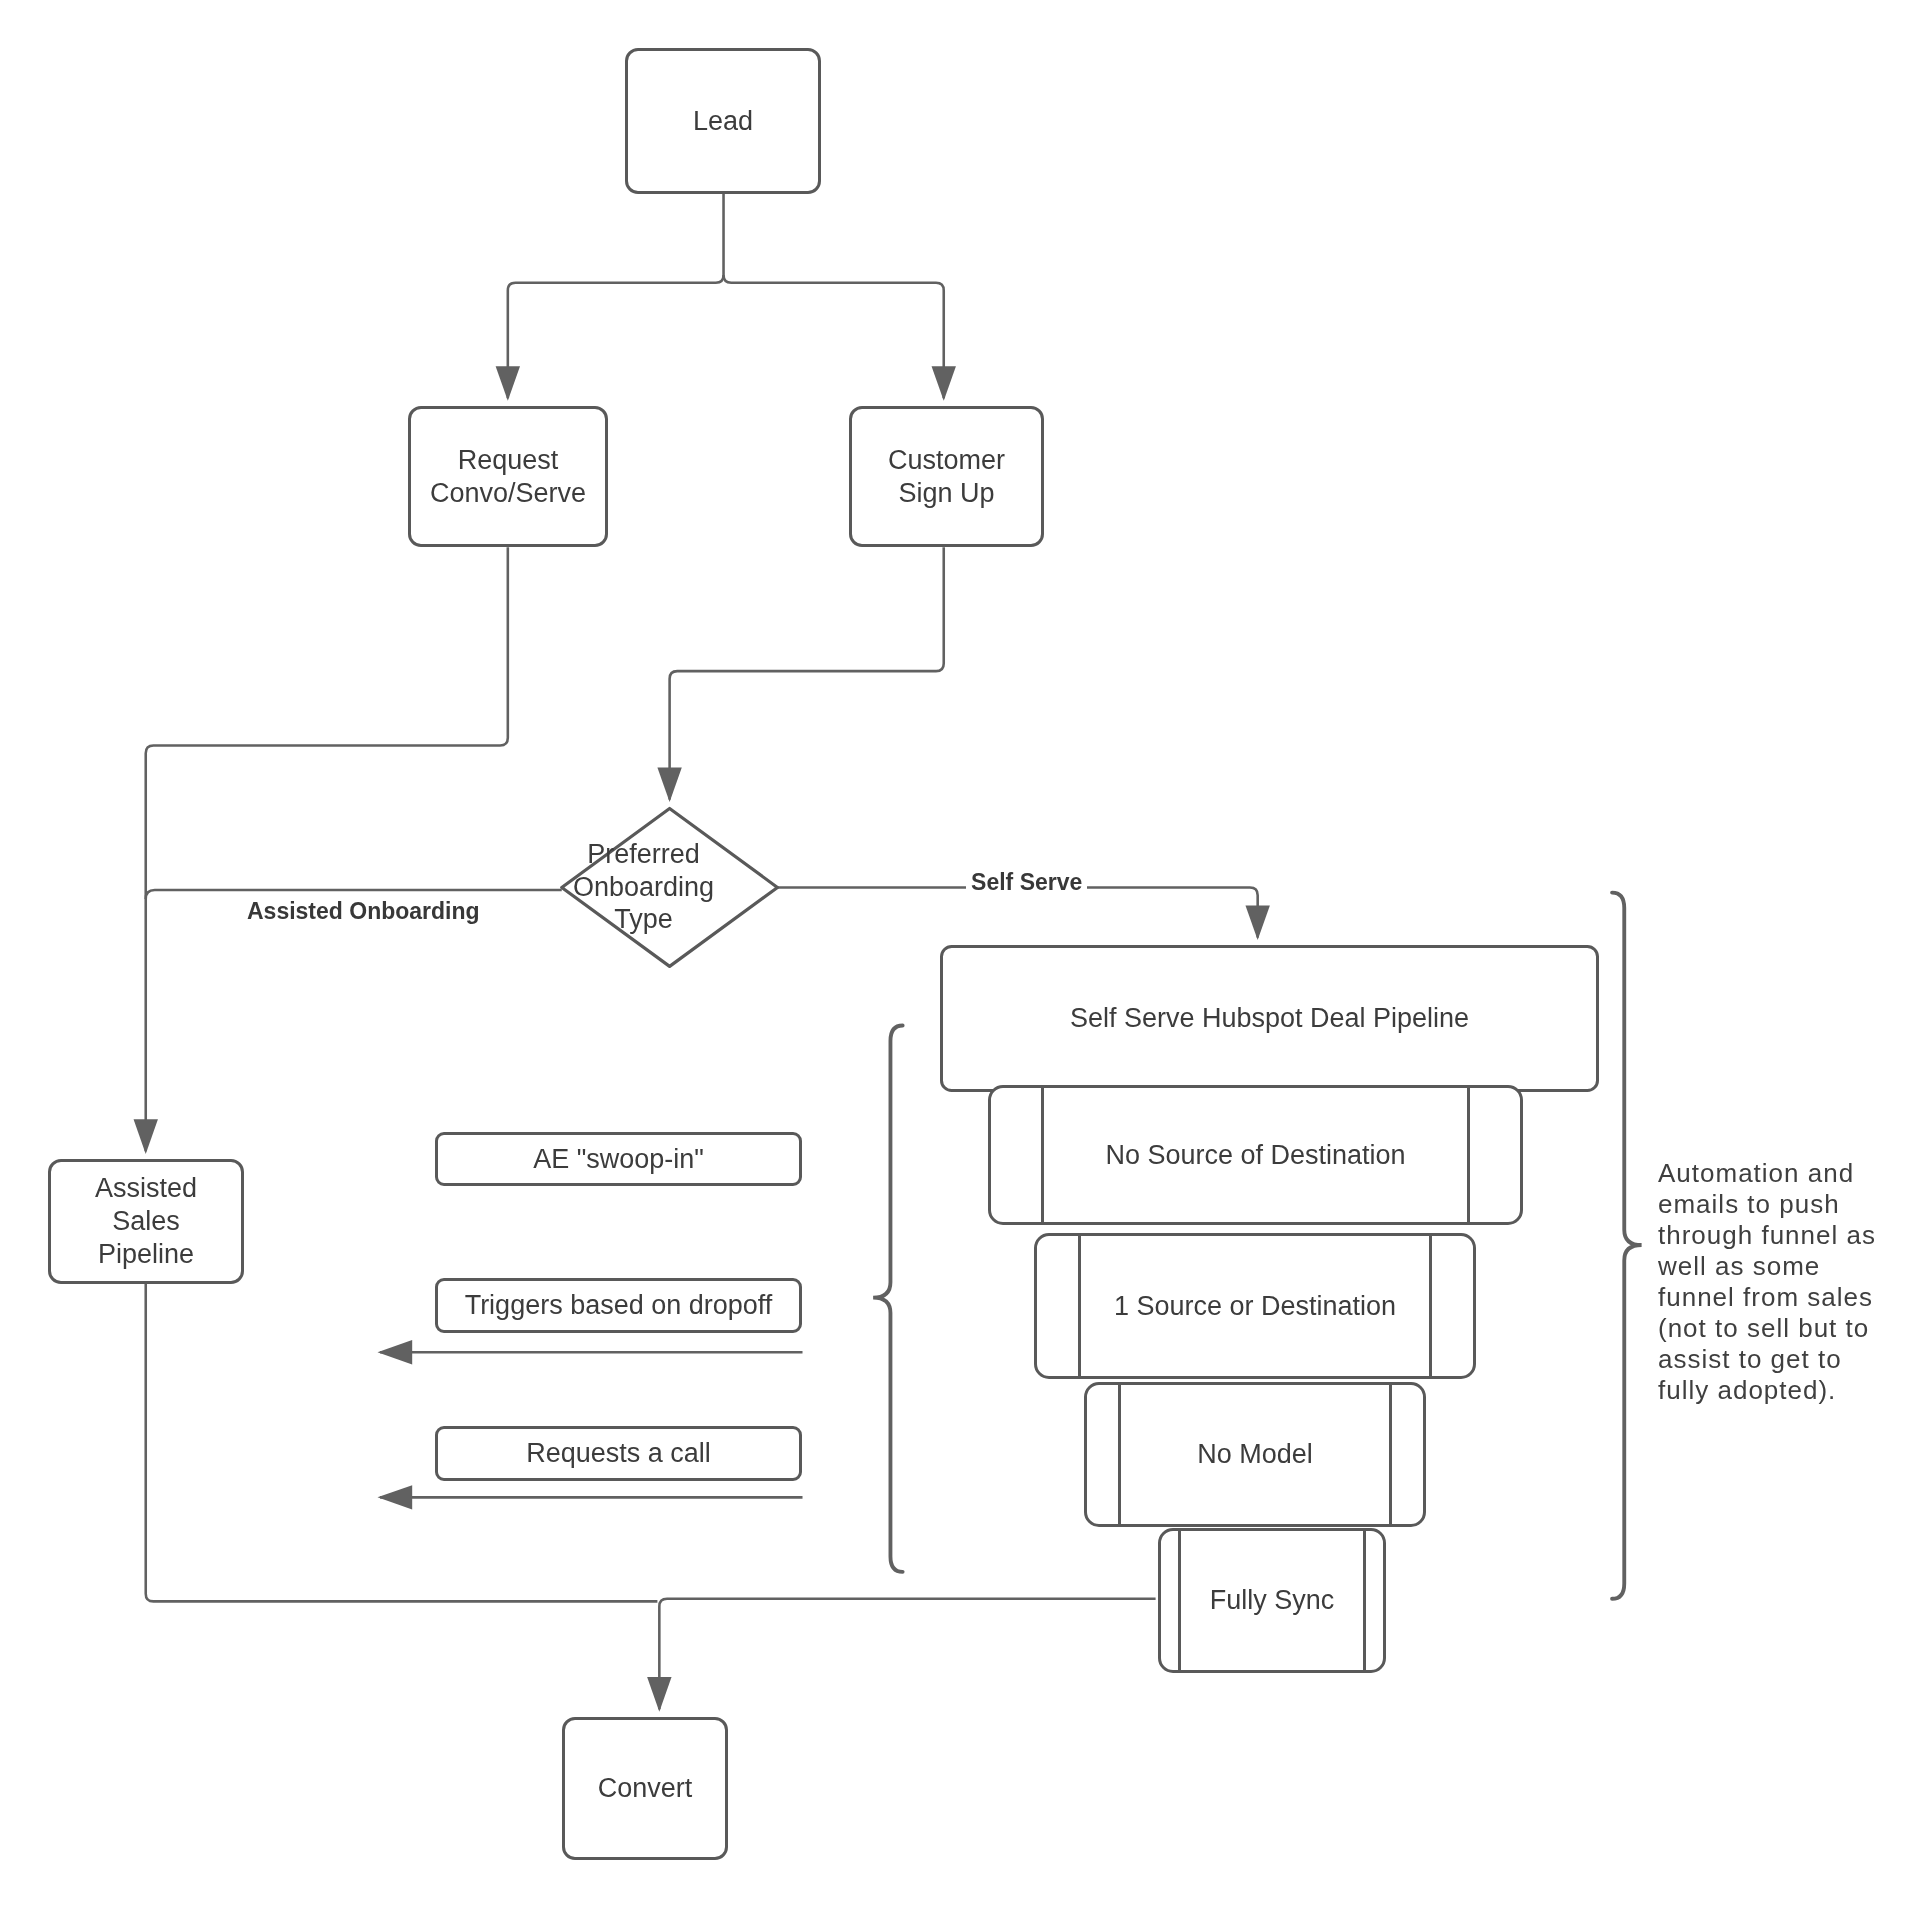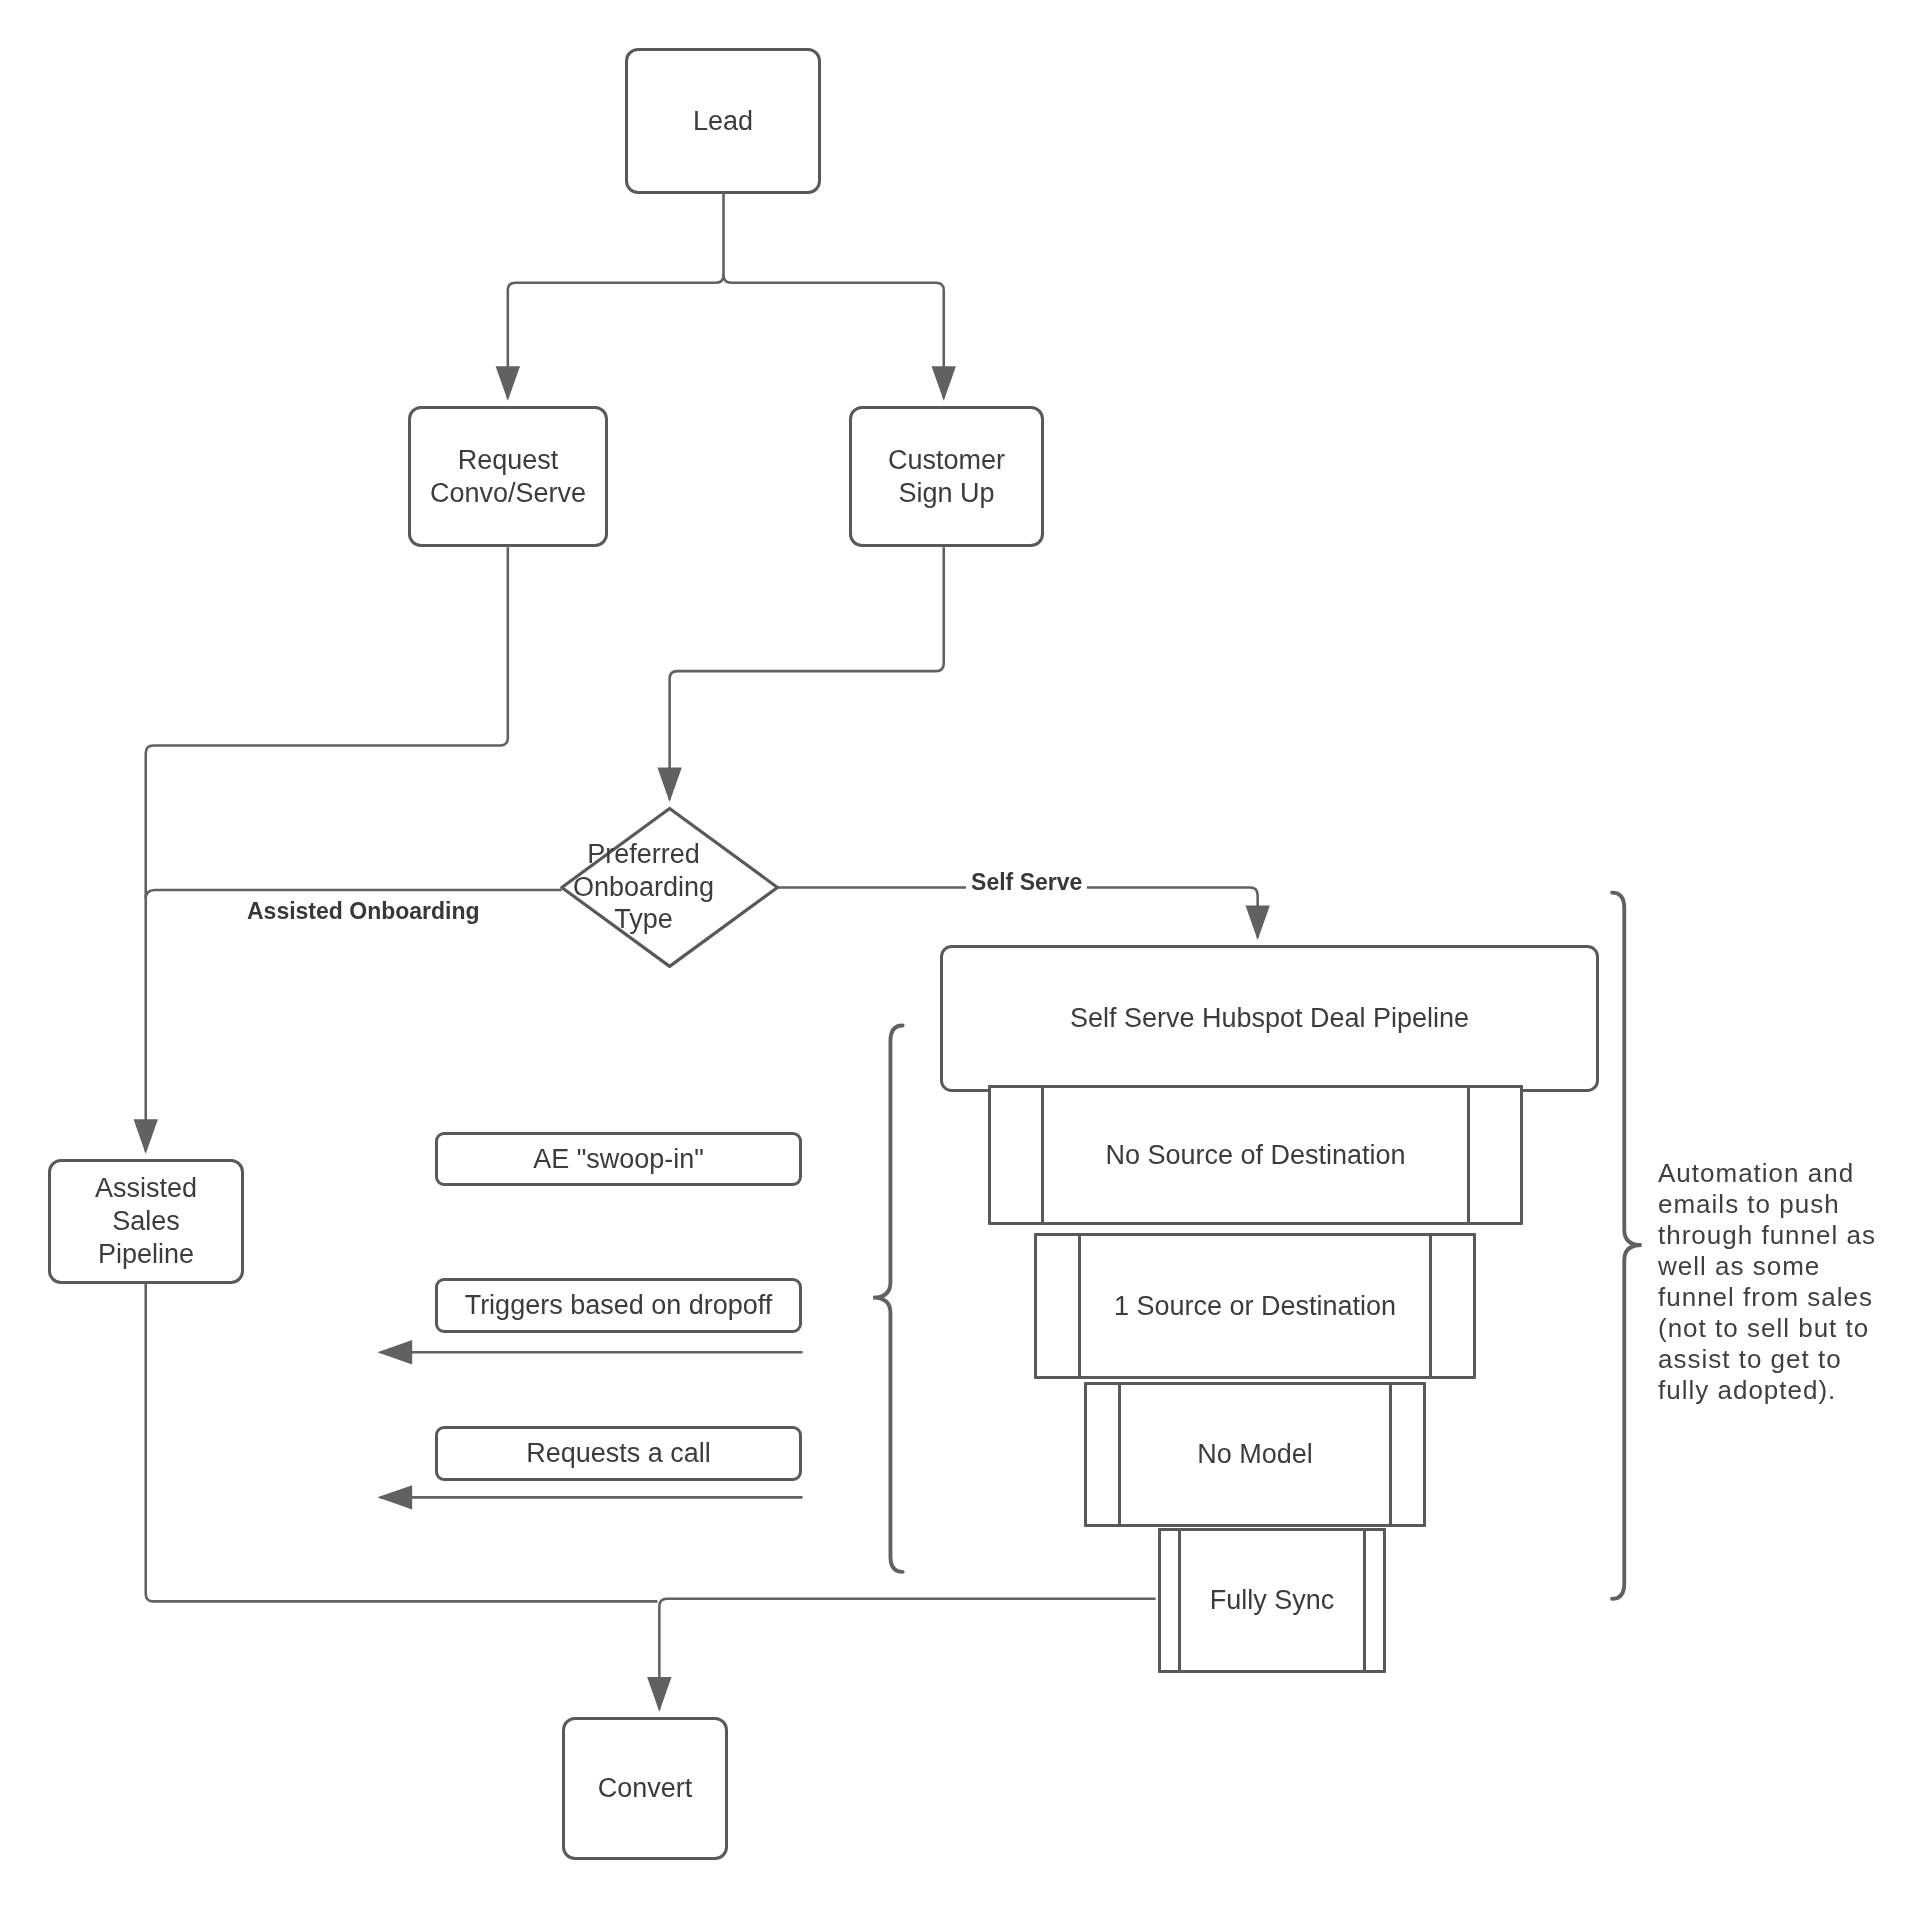--- a/index.html
+++ b/index.html
@@ -26,21 +26,21 @@
     display: flex;
     align-items: center;
     justify-content: center;
     text-align: center;
     font-size: 27px;
     line-height: 1.22;
     color: #3c3c3c;
     padding: 3.9px 13px;
   }
   .node.slim { border-radius: 9px; padding: 2.6px 6.4px; }
-  .node.funnel { border-radius: 1px; padding: 2.6px 6.4px; }
+  .node.funnel { border-radius: 15px; padding: 2.6px 6.4px; }
   .lbl { white-space: pre-line; }
   .pp-bar {
     position: absolute;
     top: 0; bottom: 0;
     width: 3.2px;
     background: #595959;
   }
   .diamond-label {
     position: absolute;
     display: flex;

